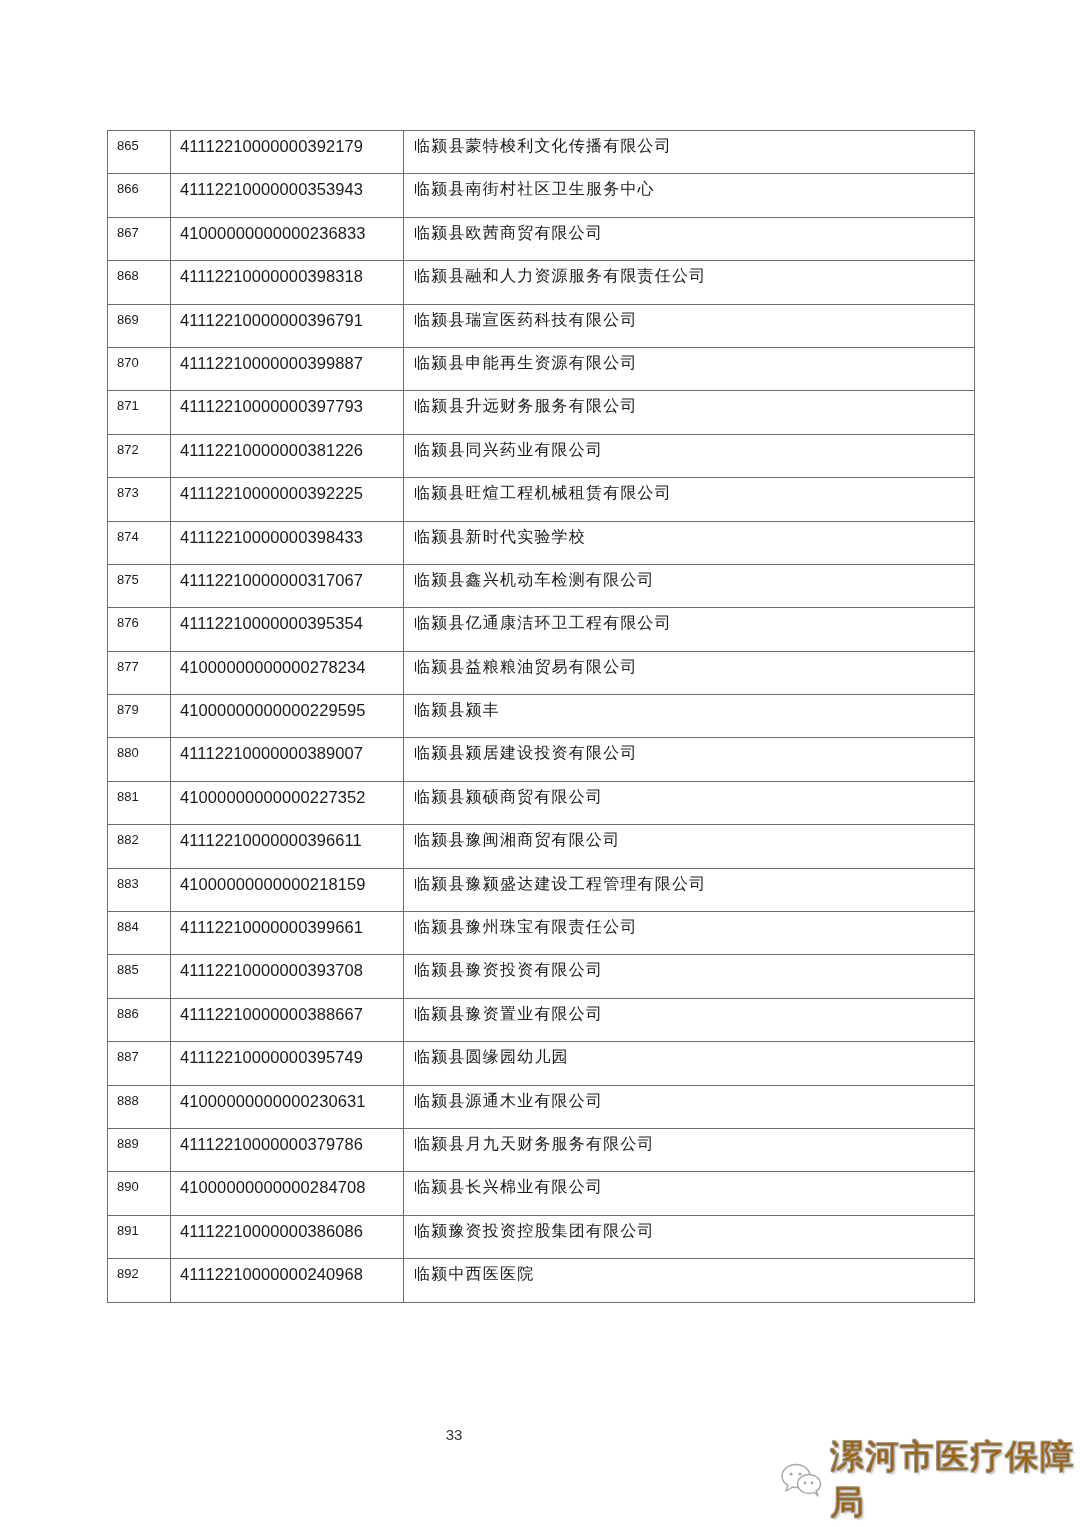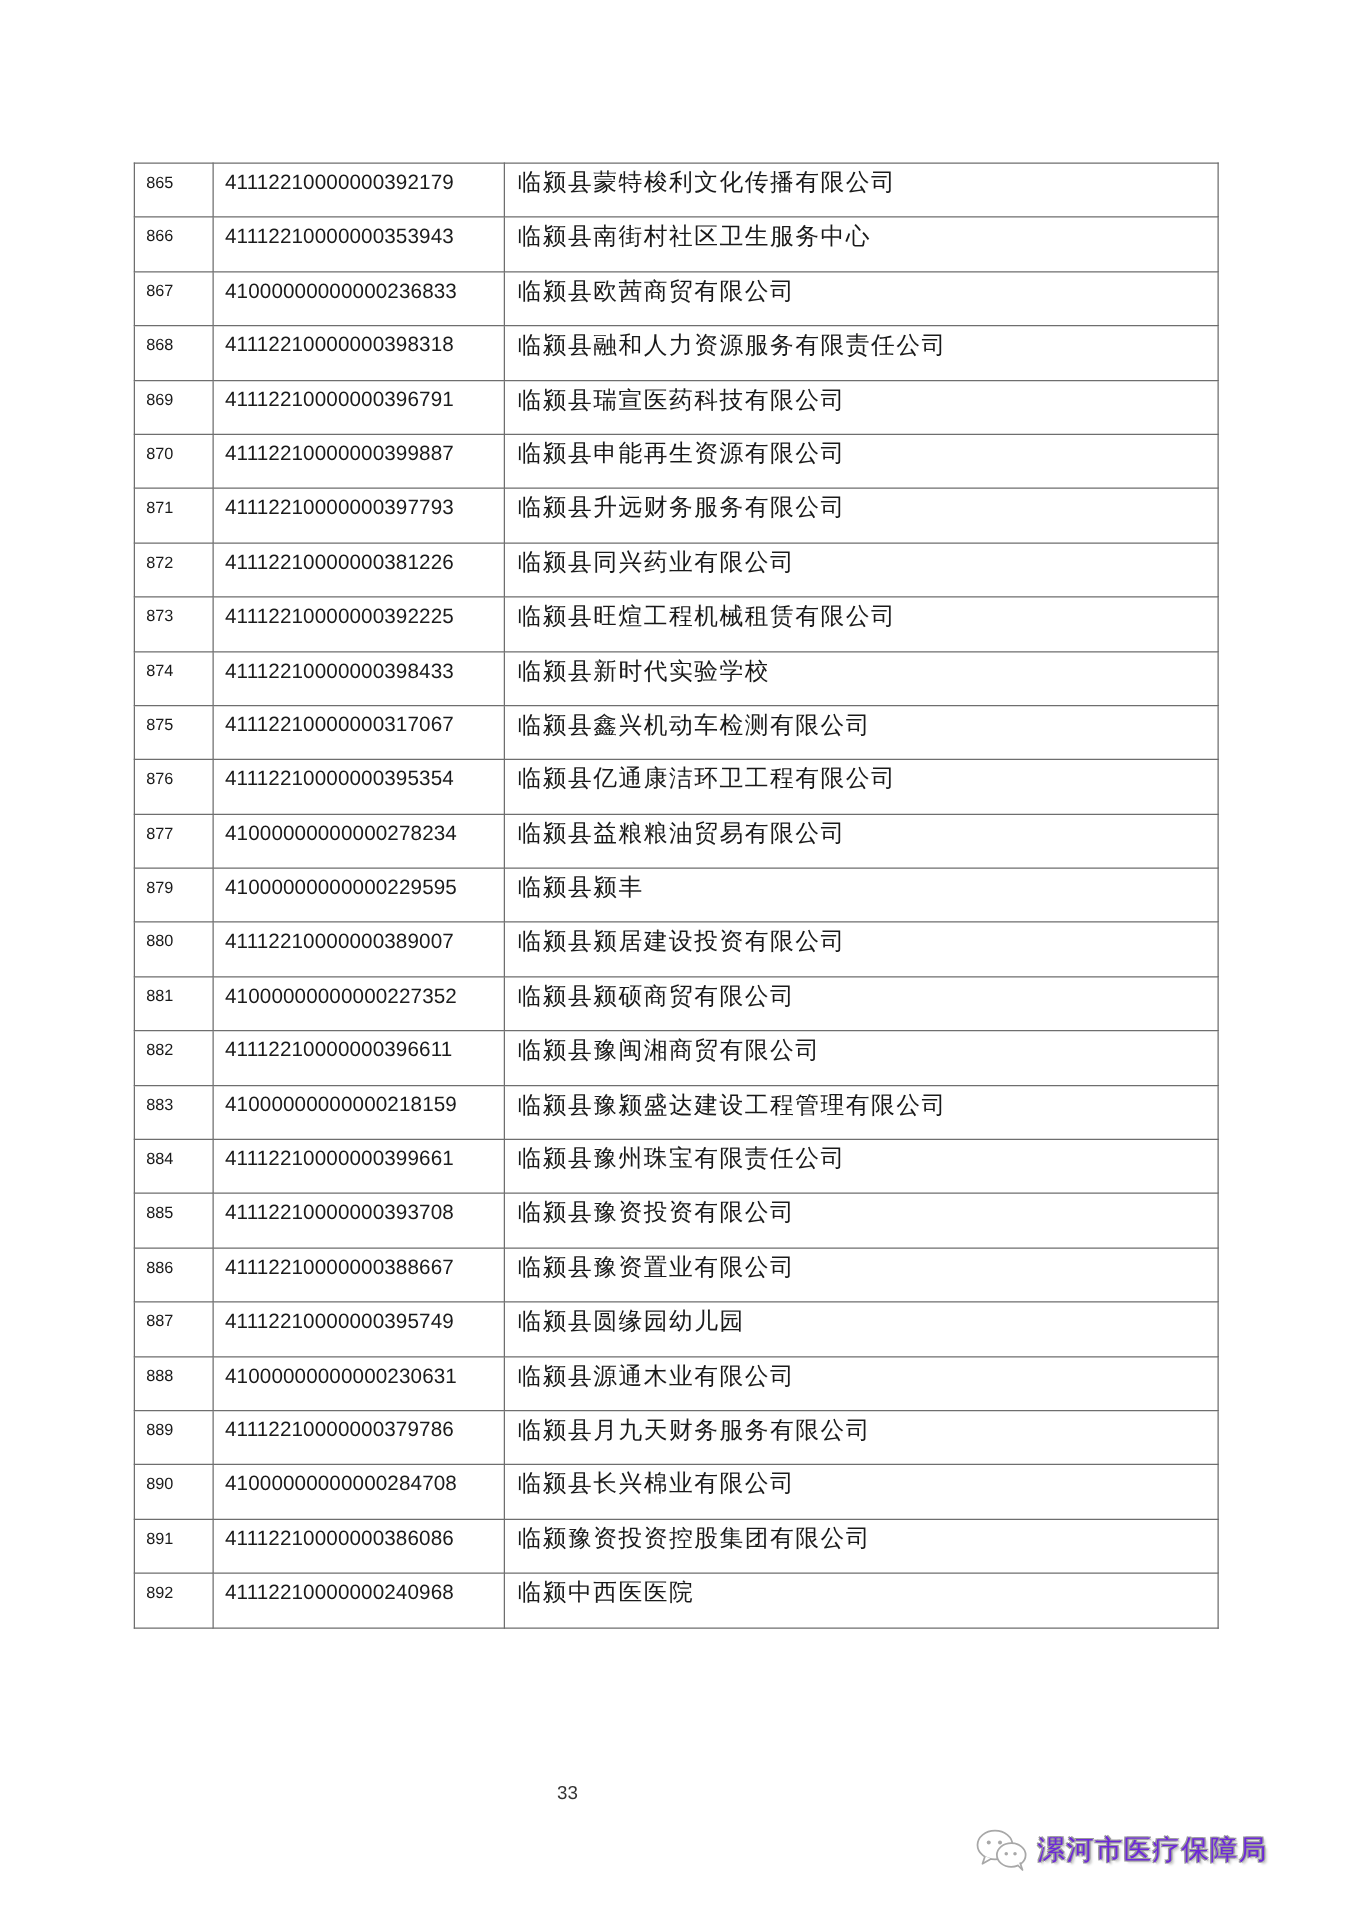--- a/index.html
+++ b/index.html
@@ -52,21 +52,21 @@
       padding-top: 4px !important;
       font-size: 16.5px;
       line-height: 22px;
       font-family: "Liberation Sans", sans-serif;
       letter-spacing: 0.1px;
       margin-top: 12px;
     }
     .cell-name {
       padding-left: 10px !important;
       padding-top: 3px !important;
-      font-size: 19px;
+      font-size: 16px;
       line-height: 24px;
       letter-spacing: 1.2px;
     }
     .page-number {
       position: absolute;
       left: 0;
       width: 908px;
       top: 1426px;
       text-align: center;
       font-size: 15px;
@@ -81,23 +81,23 @@
       display: flex;
       align-items: center;
       gap: 6px;
     }
     .watermark .wm-icon {
       width: 44px;
       height: 36px;
       display: inline-block;
     }
     .watermark .wm-text {
-      font-size: 22px;
+      font-size: 34px;
       letter-spacing: 1px;
-      color: #6d28d9;
+      color: #a16207;
       text-shadow:
         -1px -1px 0 #9a9a9a,
          1px -1px 0 #9a9a9a,
         -1px  1px 0 #9a9a9a,
          1px  1px 0 #bdbdbd,
          2px  2px 2px rgba(0,0,0,0.25);
     }
   </style>
 </head>
 <body>

